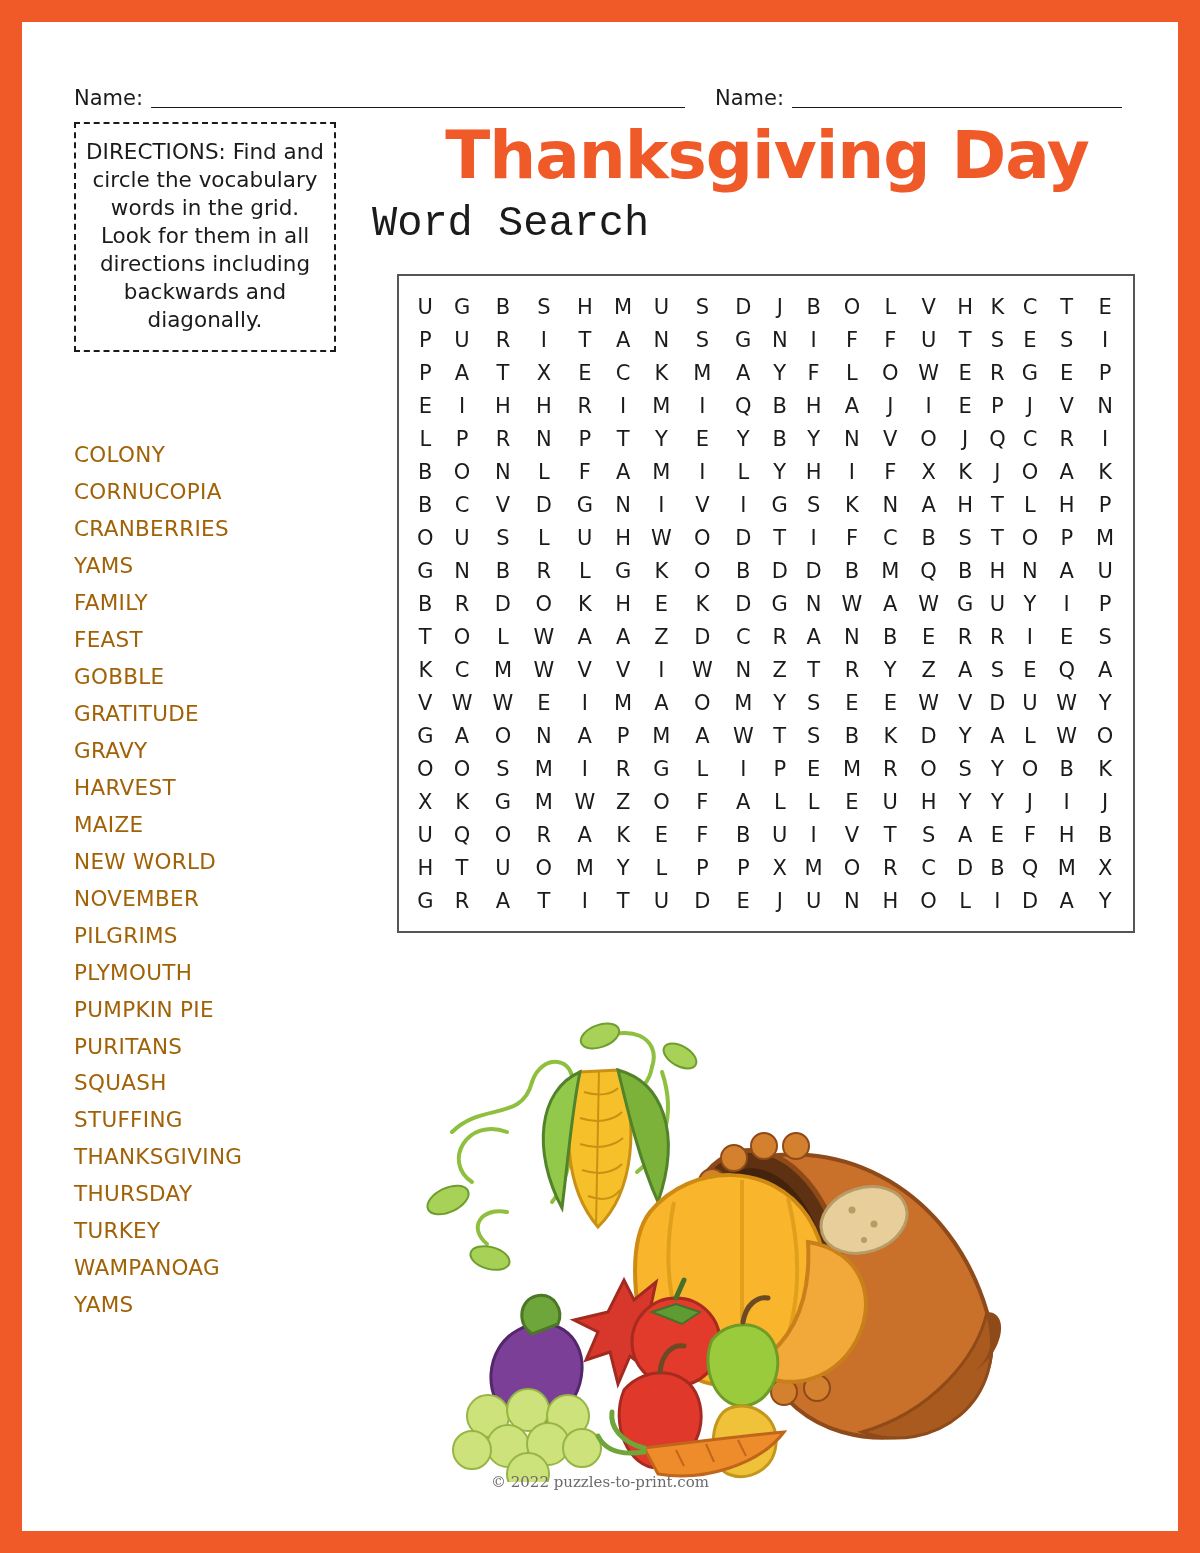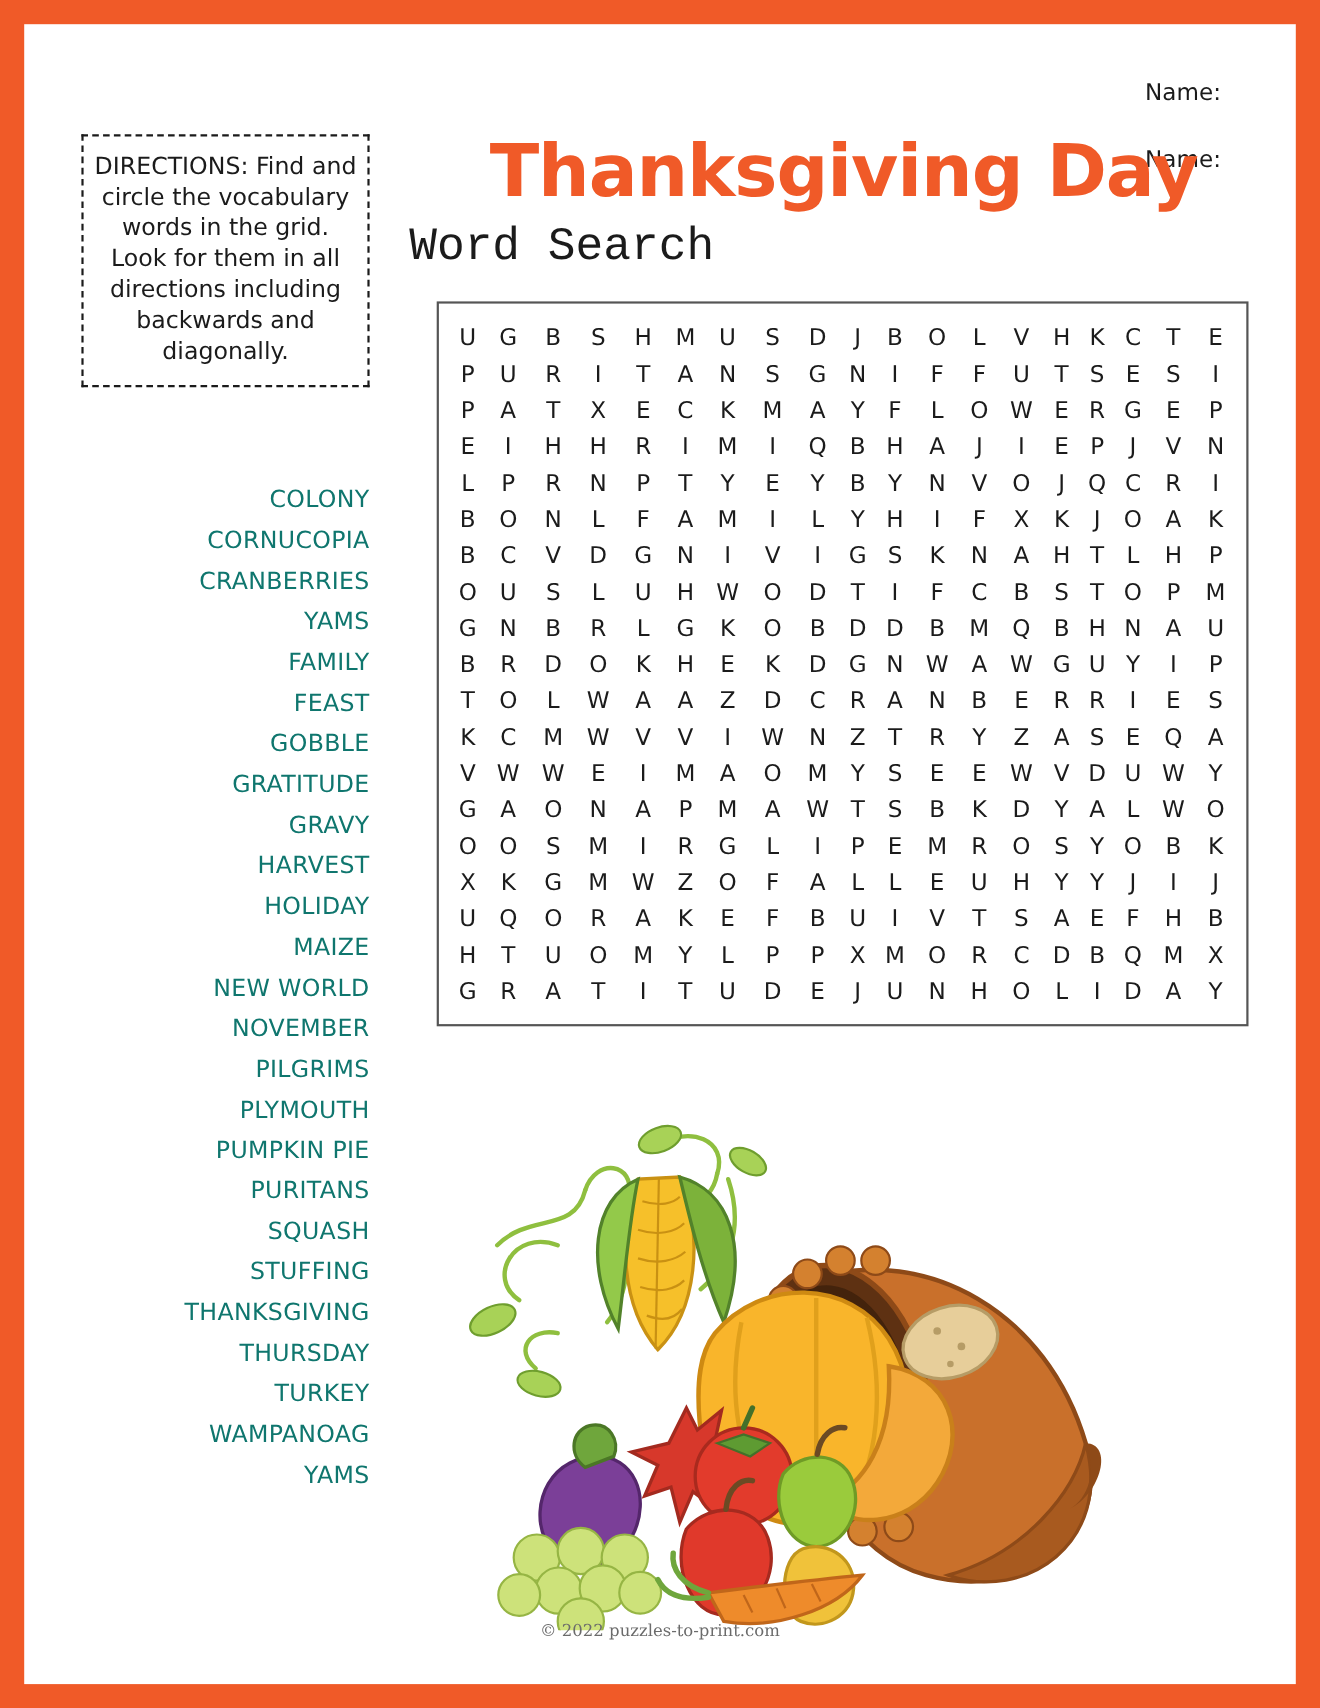--- a/index.html
+++ b/index.html
@@ -18,28 +18,27 @@
   .sheet {
     position: relative;
     width: 100%; height: 100%;
     background: #ffffff;
     overflow: hidden;
   }
 
   
   .namerow {
     position: absolute;
-    top: 50px; left: 52px; right: 68px;
+    top: 50px; left: 52px; right: 56px;
     height: 40px;
     display: flex;
     align-items: flex-end;
     font-size: 21px;
     color: #1b1b1b;
     font-family: "DejaVu Sans", sans-serif;
-    flex-direction: column;
   }
   .namerow .lbl { flex: 0 0 auto; padding-bottom: 2px; }
   .namerow .rule {
     flex: 1 1 auto;
     border-bottom: 1.6px solid #1b1b1b;
     margin: 0 0 4px 8px;
     height: 1px;
   }
   .namerow .gap { flex: 0 0 30px; }
   .namerow .rule.short { flex: 0 0 330px; }
@@ -56,22 +55,22 @@
     line-height: 1.3;
     color: #1b1b1b;
   }
   .directions .d-title { display: inline; margin-top: 13px; }
 
   
   .wordlist {
     position: absolute;
     top: 415px; left: 52px;
     width: 262px;
-    text-align: right;
-    color: #0f766e;
+    text-align: left;
+    color: #a16207;
   }
   .wordlist .w {
     font-size: 21.5px;
     line-height: 1.72;
     letter-spacing: 0.3px;
     white-space: nowrap;
   }
 
   
   .title {
@@ -156,21 +155,20 @@
       <div class="w">COLONY</div>
       <div class="w">CORNUCOPIA</div>
       <div class="w">CRANBERRIES</div>
       <div class="w">YAMS</div>
       <div class="w">FAMILY</div>
       <div class="w">FEAST</div>
       <div class="w">GOBBLE</div>
       <div class="w">GRATITUDE</div>
       <div class="w">GRAVY</div>
       <div class="w">HARVEST</div>
-      <div class="w">HOLIDAY</div>
       <div class="w">MAIZE</div>
       <div class="w">NEW WORLD</div>
       <div class="w">NOVEMBER</div>
       <div class="w">PILGRIMS</div>
       <div class="w">PLYMOUTH</div>
       <div class="w">PUMPKIN PIE</div>
       <div class="w">PURITANS</div>
       <div class="w">SQUASH</div>
       <div class="w">STUFFING</div>
       <div class="w">THANKSGIVING</div>

